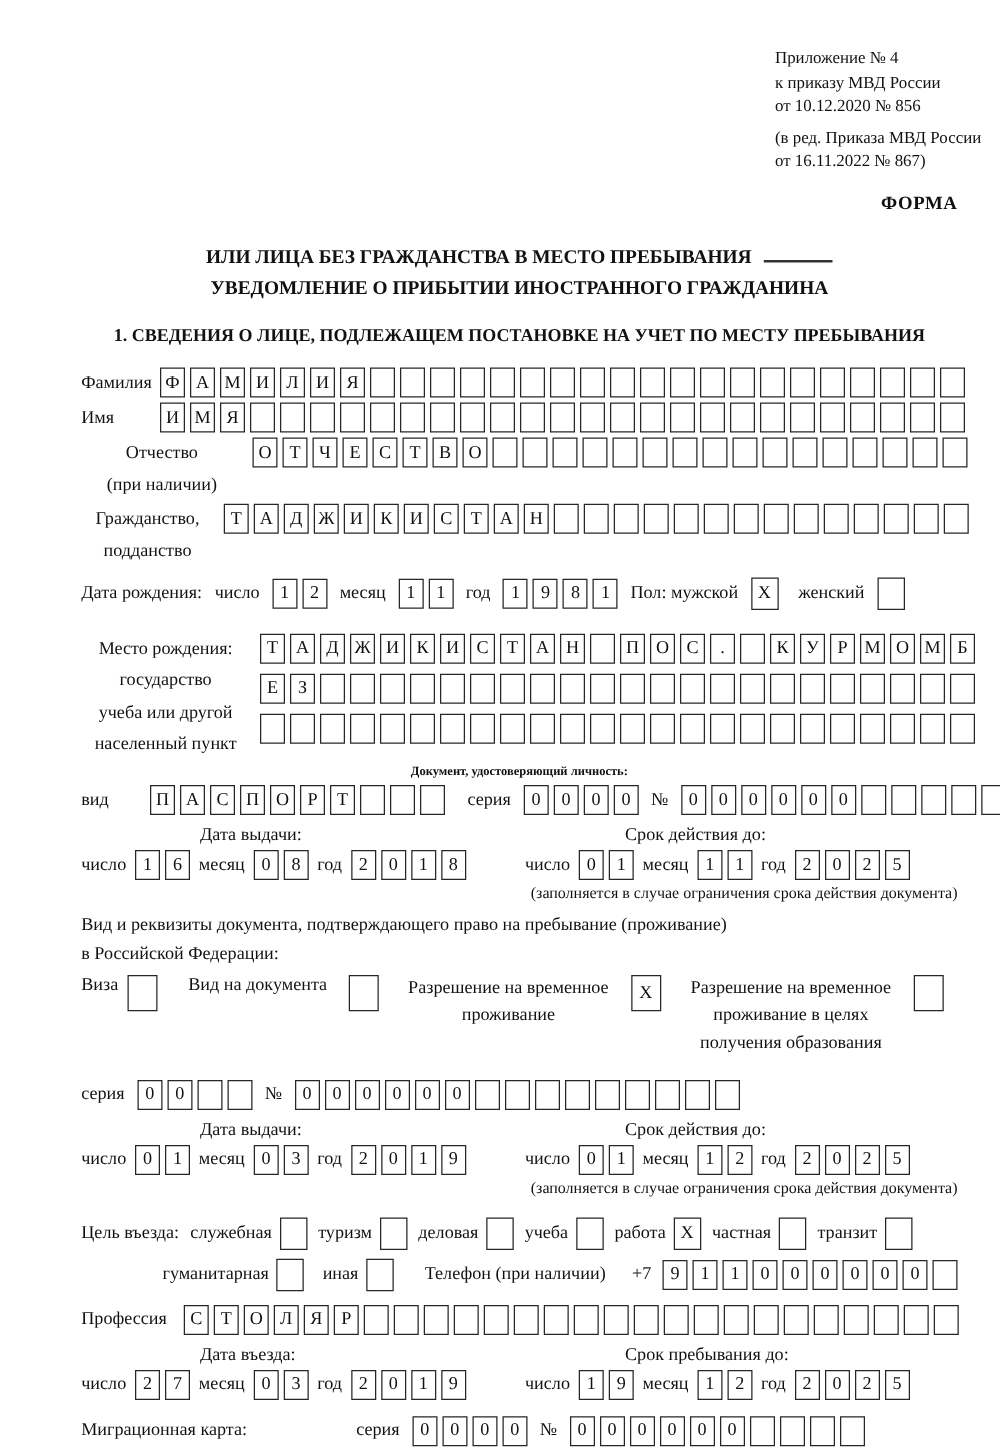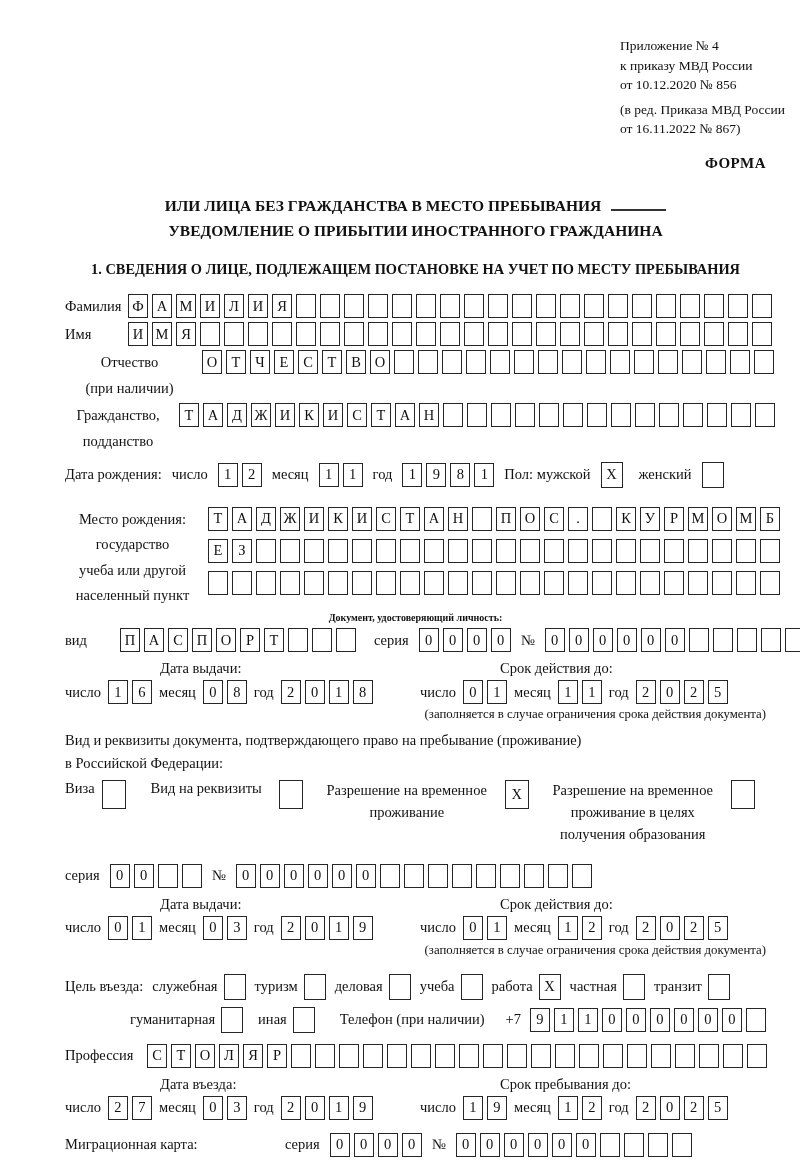--- a/index.html
+++ b/index.html
@@ -423,21 +423,21 @@
   <div class="intro-line" style="margin-top:6px;">в Российской Федерации:</div>
 
   <div class="viza-row">
     <div class="viza-item">
       <span>Виза</span>
       <span class="cells cb-lg">
           <span class="cell"></span>
         </span>
     </div>
     <div class="viza-item" style="margin-left:12px;">
-      <span>Вид на реквизиты</span>
+      <span>Вид на документа</span>
       <span class="cells cb-lg" style="margin-left:10px;">
           <span class="cell"></span>
         </span>
     </div>
     <div class="viza-item">
       <span class="viza-label-multi">
         <span>Разрешение на временное</span><br>
         <span>проживание</span>
       </span>
       <span class="cells cb-lg">

